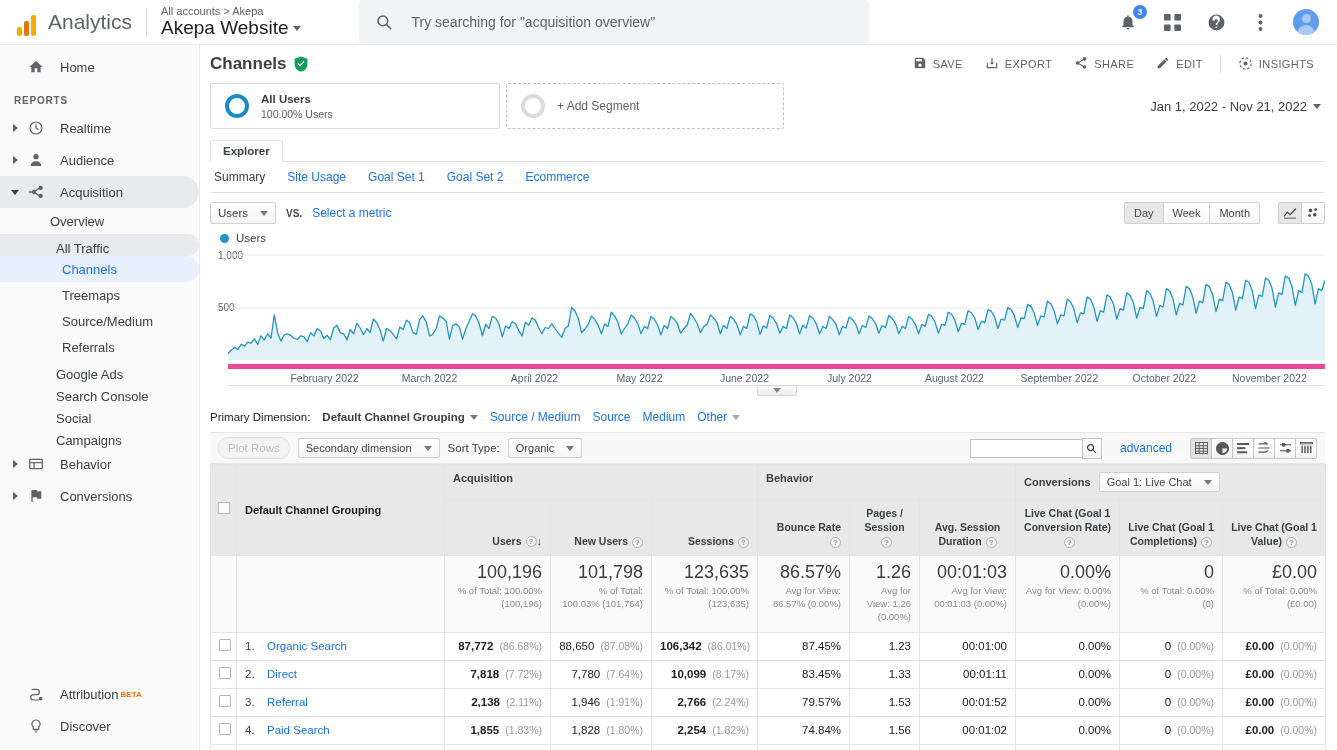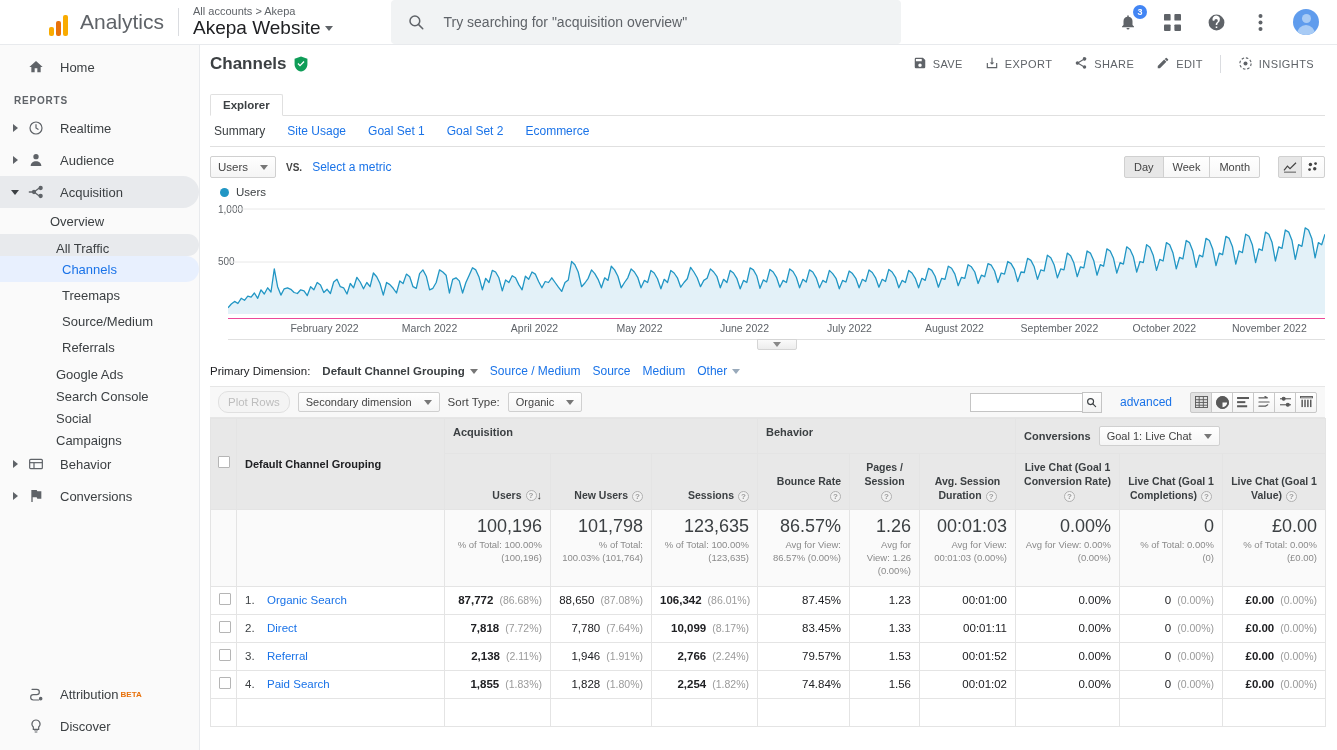--- a/index.html
+++ b/index.html
@@ -9,21 +9,20 @@
     font-family:"Liberation Sans", sans-serif;
     font-size:12px; color:#202124;
     background:#fff; overflow:hidden;
   }
 
   
   .topbar{
     position:absolute; left:0; top:0; width:1337px; height:45px;
     background:#fff; display:flex; align-items:center;
     border-bottom:1px solid #e8eaed;
-    padding-left:32px;
   }
   .ga-logo{ width:28px; height:28px; margin-left:12px; margin-right:8px;
     display:flex; align-items:flex-end; justify-content:center; gap:2px;}
   .ga-logo i{ display:block; width:5px; background:#f9ab00; border-radius:2px;}
   .ga-logo i:nth-child(1){height:9px; background:#f9ab00;}
   .ga-logo i:nth-child(2){height:15px; background:#e8710a;}
   .ga-logo i:nth-child(3){height:21px; background:#f9ab00;}
   .brand{ font-size:21px; color:#5f6368; font-weight:400; letter-spacing:0; }
   .vdiv{ width:1px; height:28px; background:#dadce0; margin:0 14px; }
   .acct{ line-height:1.15; }
@@ -118,21 +117,21 @@
   .ibtn:first-child{border-radius:2px 0 0 2px;margin-left:0;}
   .ibtn:last-child{border-radius:0 2px 2px 0;}
 
   
   .chartzone{ margin:8px 12px 0 10px; position:relative; }
   .legend{ display:flex; align-items:center; gap:7px; font-size:11.5px; color:#3c4043; padding-left:10px;}
   .ldot{ width:9px;height:9px;border-radius:50%;background:#2196c4;}
   .chartbox{ position:relative; height:110px; margin-top:8px; }
   .ylab{ position:absolute; left:8px; font-size:10px; color:#5f6368;}
   .plot{ position:absolute; left:18px; right:0; top:0; height:110px; }
-  .xaxis{ position:absolute; left:18px; right:0; top:112px; height:16px; border-top:1px solid #ec4899;}
+  .xaxis{ position:absolute; left:18px; right:0; top:112px; height:16px; border-top:5px solid #ec4899;}
   .xtick{ position:absolute; font-size:10.5px; color:#5f6368; top:3px; transform:translateX(-50%); white-space:nowrap;}
   .dragbar{ position:absolute; left:18px; right:0; top:133px; height:10px; border-top:1px solid #e0e0e0;}
   .draghandle{ position:absolute; left:50%; transform:translateX(-50%); top:-1px; width:40px;height:11px;
     border:1px solid #d5d5d5; background:linear-gradient(#fafafa,#ededed); border-radius:0 0 2px 2px;
     display:flex;align-items:center;justify-content:center;}
 
   
   .dimbar{ margin:10px 12px 0 10px; display:flex; align-items:center; gap:12px; font-size:11.5px; padding-bottom:8px;}
   .dimbar .b{ font-weight:700; color:#3c4043; display:flex; align-items:center; gap:5px;}
   .toolbar{ margin:0 12px 0 10px; height:32px; background:#f8f8f8; border-top:1px solid #e6e6e6; border-bottom:1px solid #e6e6e6;
@@ -417,20 +416,37 @@
       <div class="hact">
         <span><svg width="15" height="15" viewBox="0 0 24 24" fill="none" stroke="#5f6368" stroke-width="1.8">
               <circle cx="12" cy="12" r="9" stroke-dasharray="4 3"></circle>
               <circle cx="12" cy="12" r="3.2" fill="#5f6368" stroke="none"></circle>
             </svg></span>
         <span>INSIGHTS</span>
       </div>
     </div>
   </div>
 
+  <div class="segbar">
+    <div class="seg">
+      <div class="ring"></div>
+      <div>
+        <div class="t1">All Users</div>
+        <div class="t2">100.00% Users</div>
+      </div>
+    </div>
+    <div class="seg add">
+      <div class="ring grey"></div>
+      <div class="t1">+ Add Segment</div>
+    </div>
+    <div class="daterange">
+      <span>Jan 1, 2022 - Nov 21, 2022</span>
+      <span class="caret"></span>
+    </div>
+  </div>
 
   <div class="expwrap">
     <div class="tabrow">
       <div class="tab">Explorer</div>
     </div>
     <div class="subtabs">
       <div class="subtab active">Summary</div>
       <div class="subtab">Site Usage</div>
       <div class="subtab">Goal Set 1</div>
       <div class="subtab">Goal Set 2</div>

